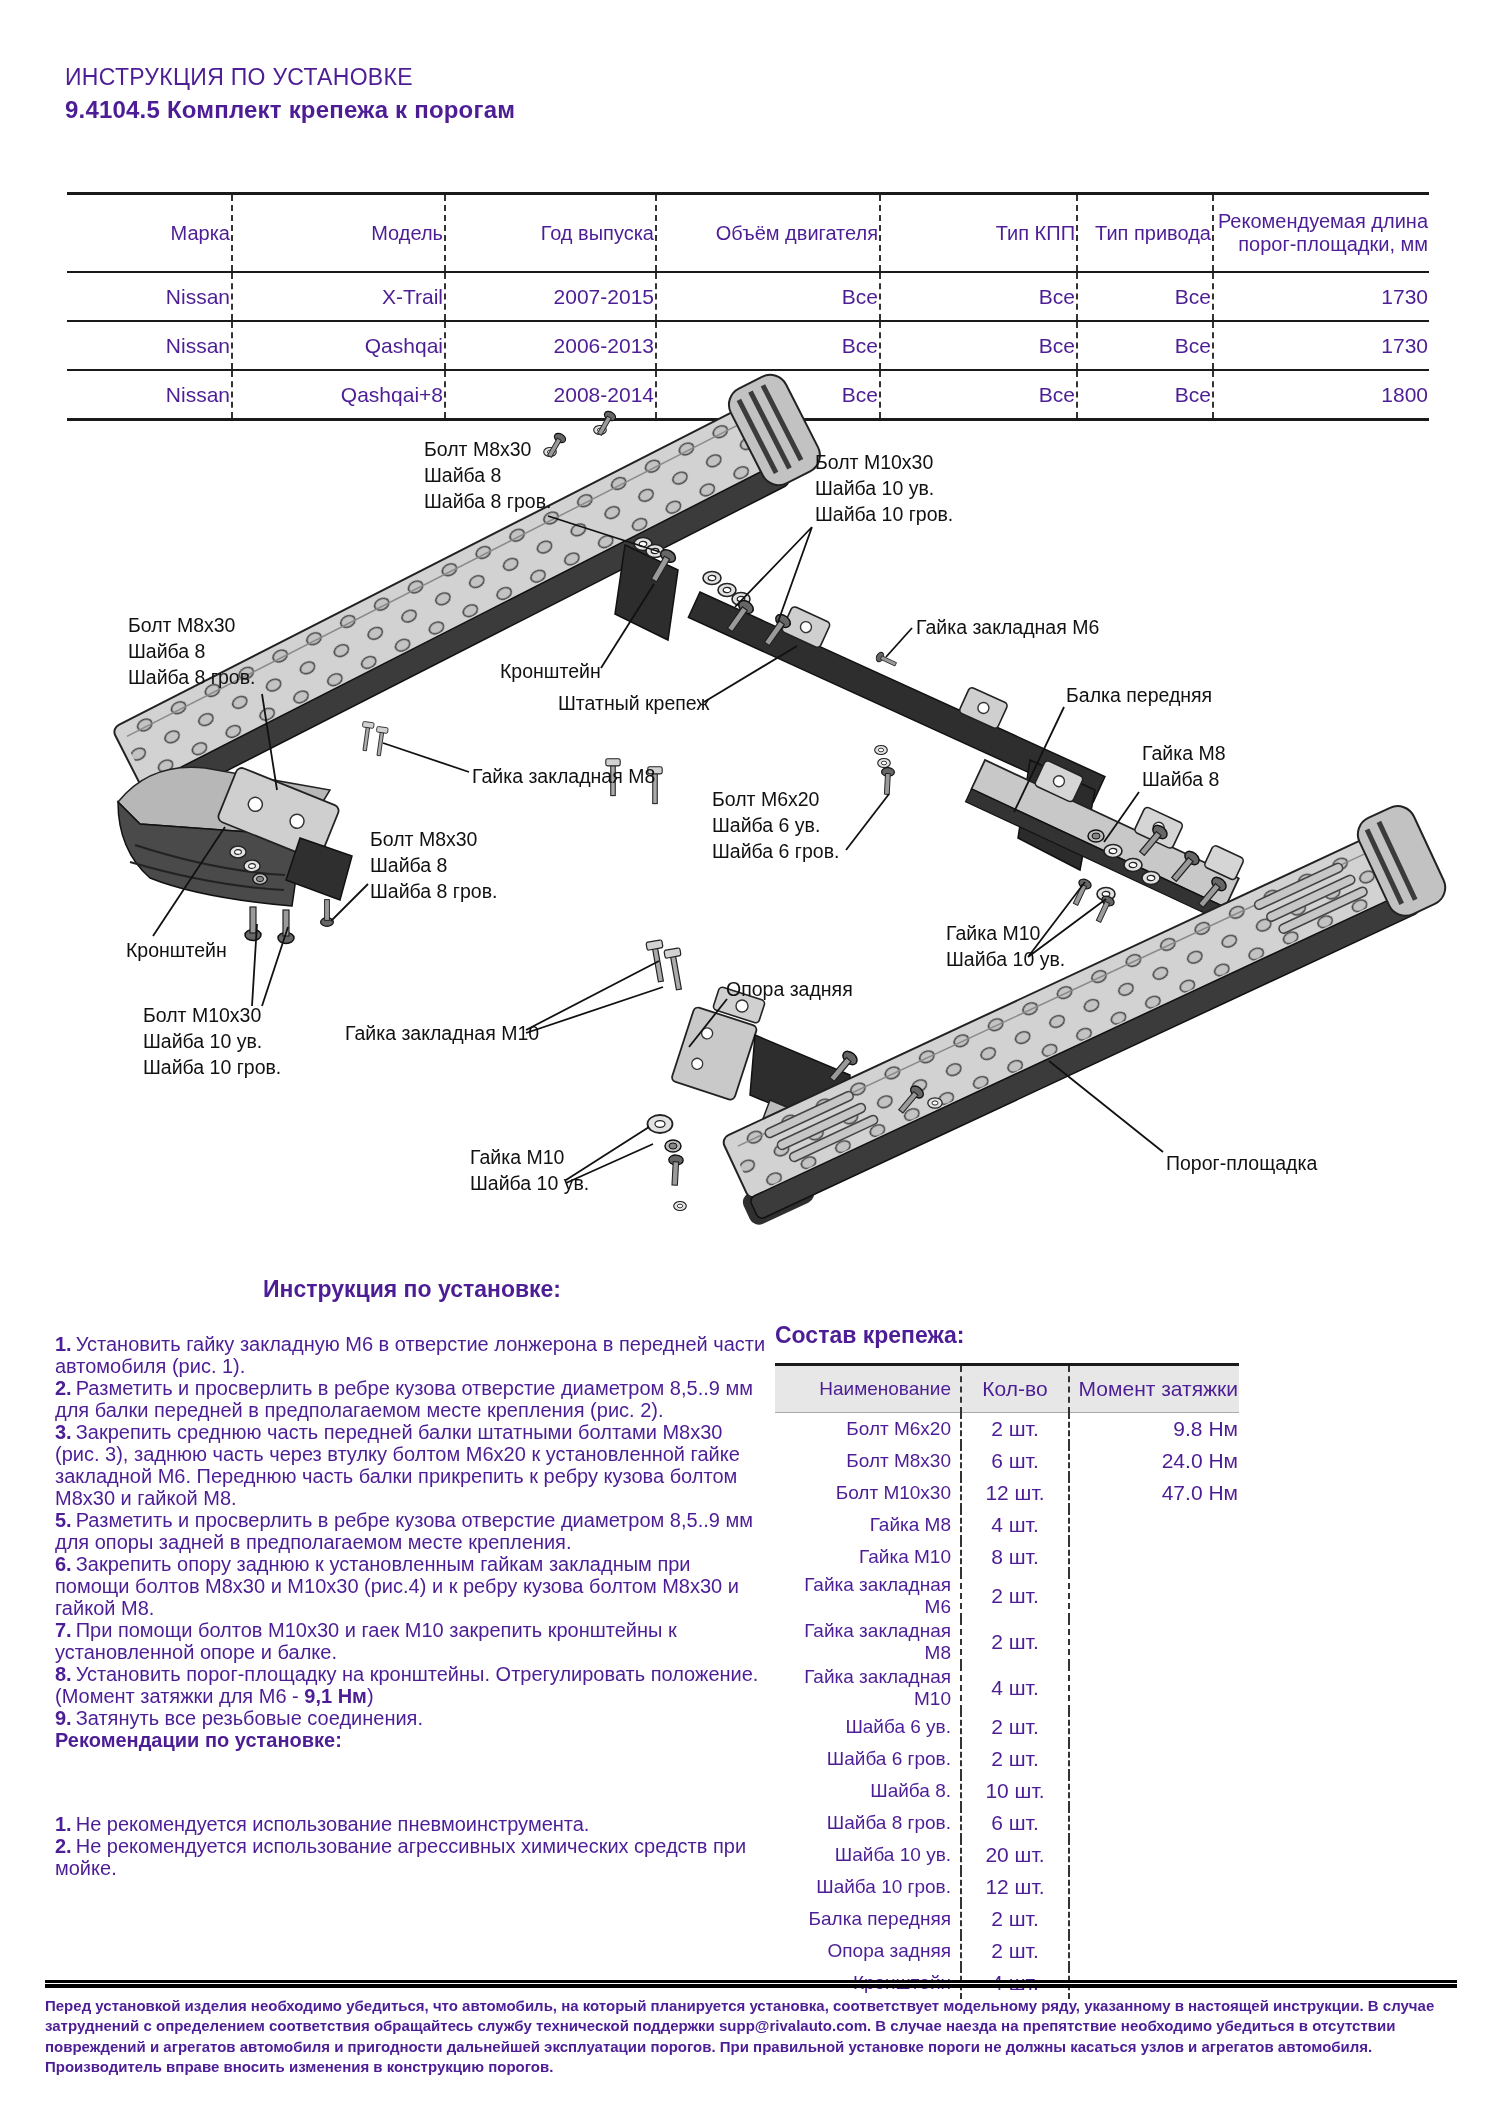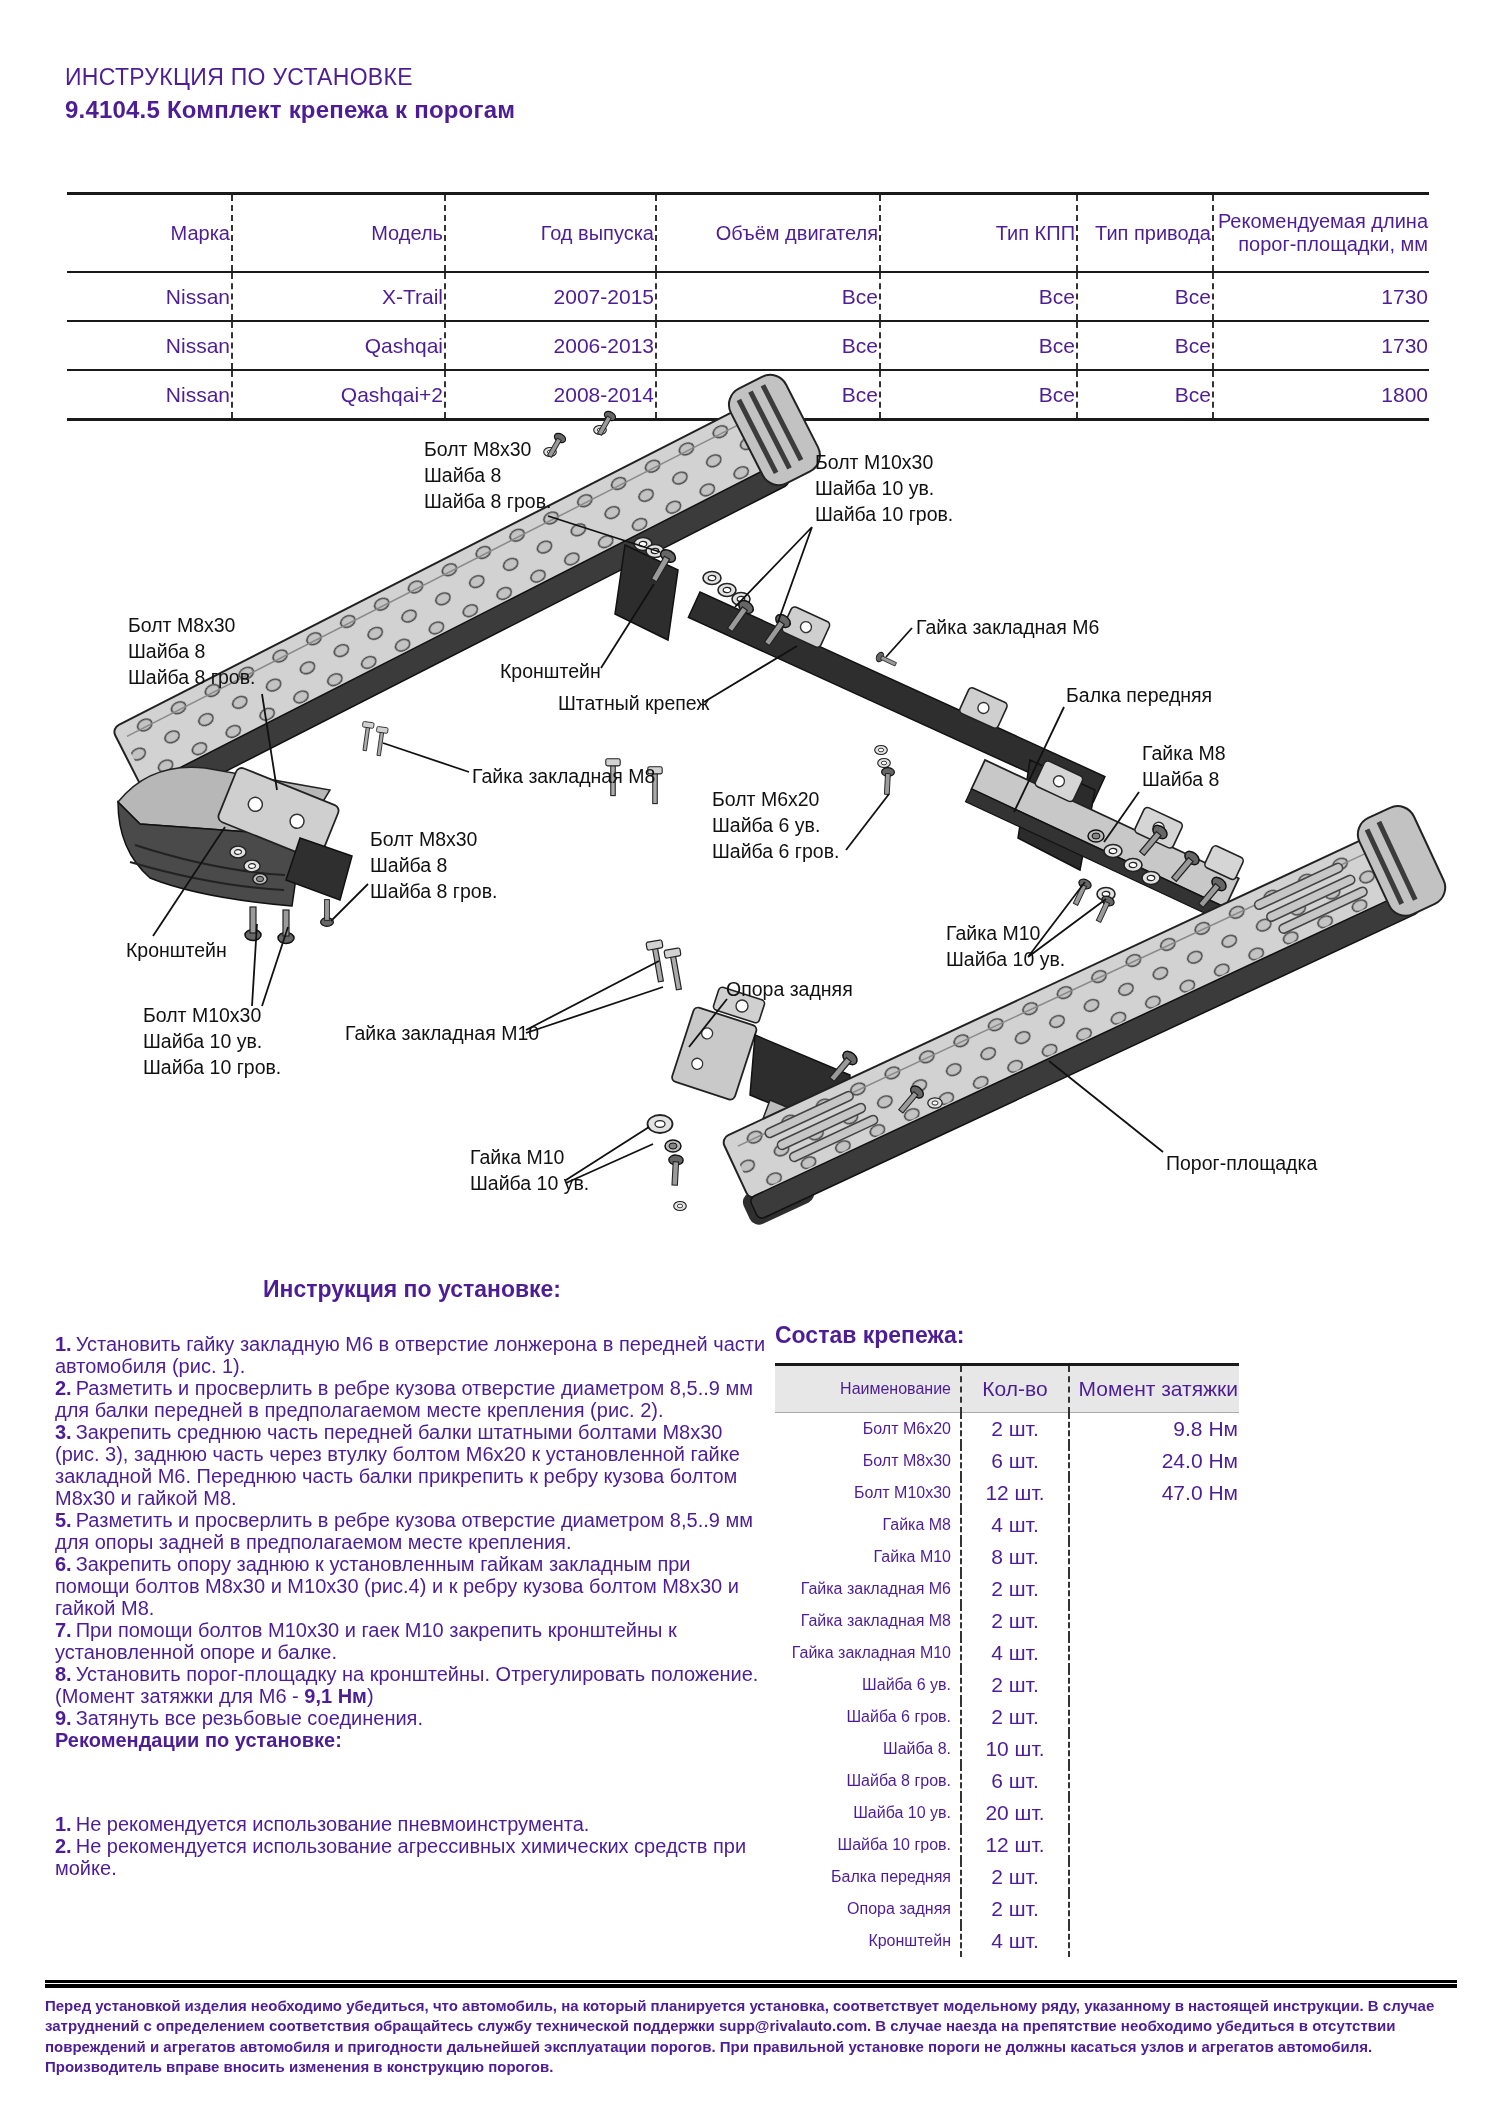--- a/index.html
+++ b/index.html
@@ -52,21 +52,21 @@
   .parts h2{font-size:23px;font-weight:700;margin:0 0 14px 0;}
   table.ptable{
     border-collapse:collapse;table-layout:fixed;width:446px;
   }
   table.ptable thead th{
     background:#e7e7e7;font-weight:400;font-size:21px;height:44px;
     vertical-align:middle;text-align:center;
     border-top:3px solid #1a1a1a;border-bottom:1px solid #aaa;
   }
   table.ptable td{height:30px;vertical-align:middle;}
-  table.ptable .c-name{width:175px;text-align:right;padding-right:9px;font-size:16px;}
+  table.ptable .c-name{width:175px;text-align:right;padding-right:9px;font-size:19px;}
   table.ptable .c-qty{width:104px;text-align:center;font-size:21px;margin-top:22px;}
   table.ptable .c-tq{width:167px;text-align:right;font-size:21px;}
   table.ptable th + th, table.ptable td + td{border-left:2px dashed #333;}
 
   
   .footer{position:absolute;left:45px;top:1980px;width:1412px;}
   .footer-rule{height:8px;background:linear-gradient(#000 0 38%,#fff 38% 55%,#000 55% 100%);}
   .footer p{margin:8px 0 0 0;font-size:15px;font-weight:700;line-height:1.36;}
 </style>
 </head>
@@ -114,21 +114,21 @@
         <td>Nissan</td>
         <td>Qashqai</td>
         <td>2006-2013</td>
         <td>Все</td>
         <td>Все</td>
         <td>Все</td>
         <td>1730</td>
       </tr>
       <tr>
         <td>Nissan</td>
-        <td>Qashqai+2</td>
+        <td>Qashqai+8</td>
         <td>2008-2014</td>
         <td>Все</td>
         <td>Все</td>
         <td>Все</td>
         <td>1800</td>
       </tr>
     </tbody>
   </table>
 
   <svg class="diagram" width="1500" height="2121" viewBox="0 0 1500 2121">

